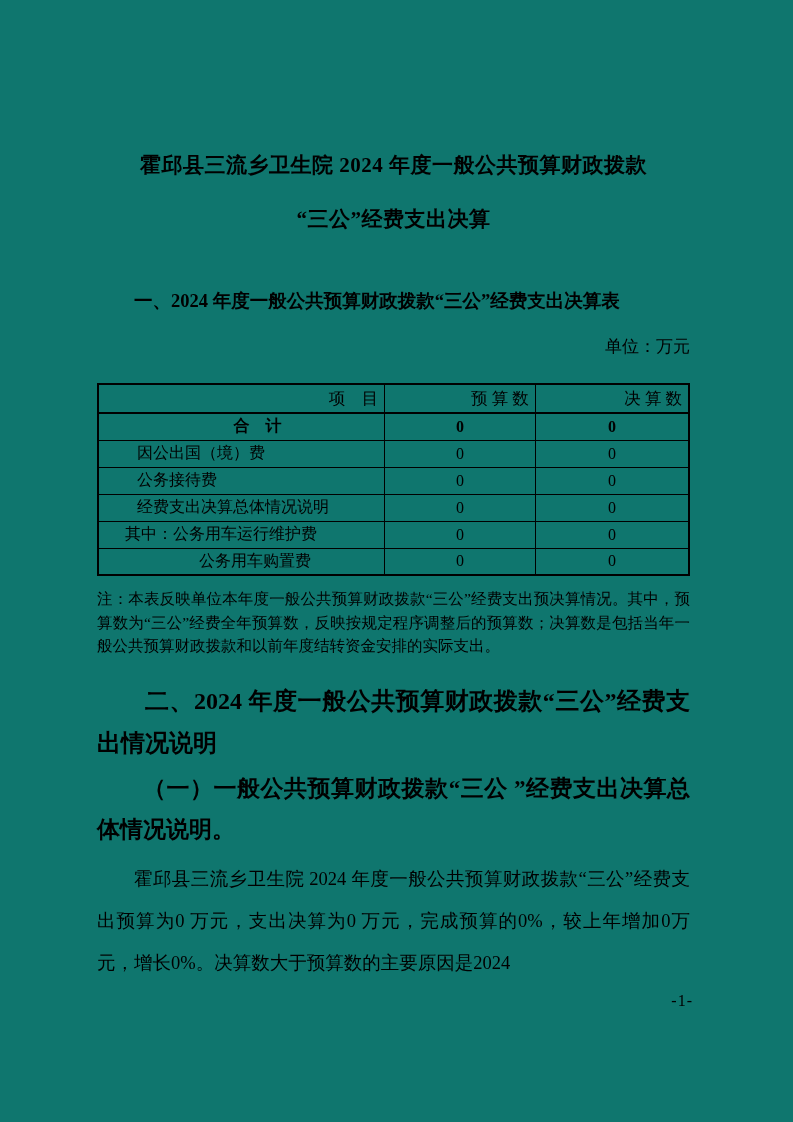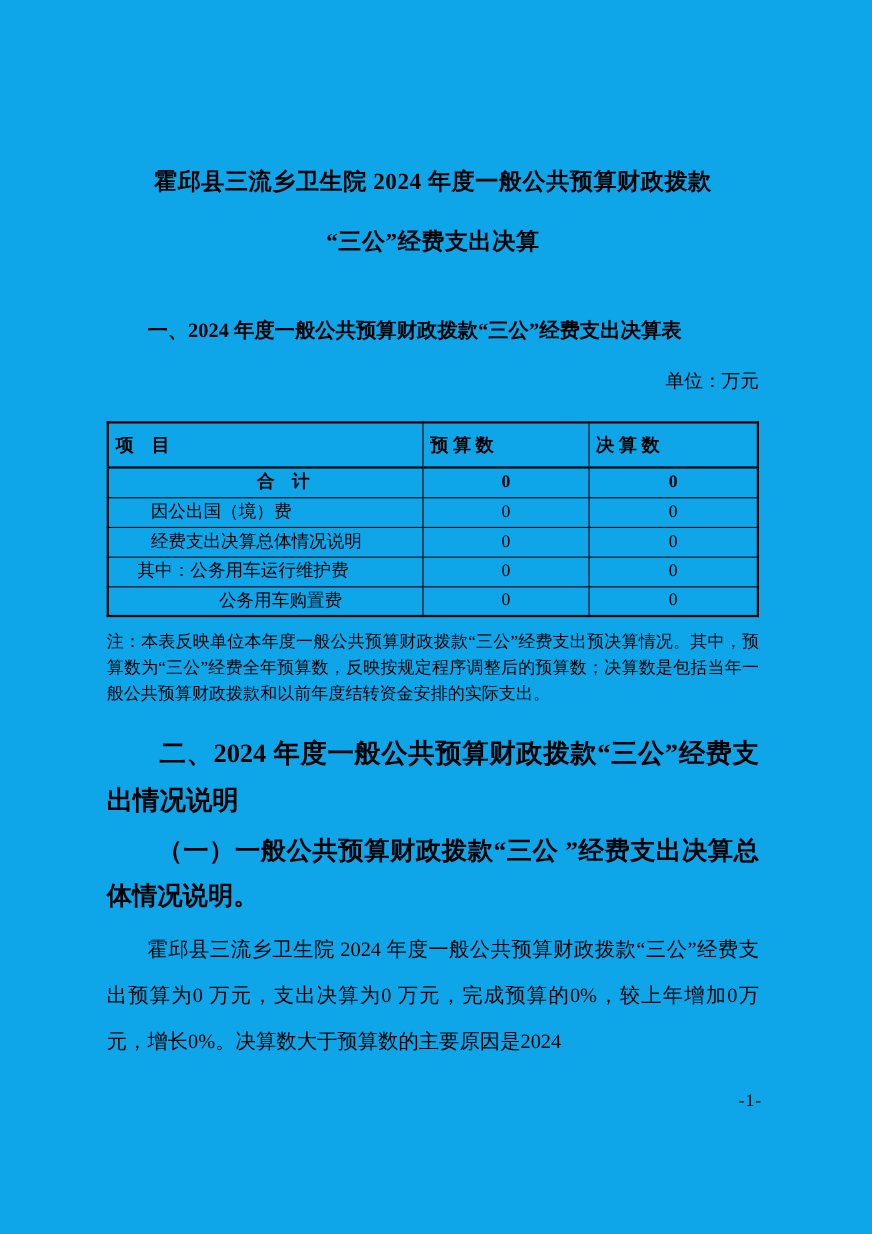--- a/index.html
+++ b/index.html
@@ -1,20 +1,20 @@
 <!DOCTYPE html>
 <html><head>
 <meta charset="utf-8">
 <style>
   * { box-sizing: border-box; margin: 0; padding: 0; }
   html, body { background: #ffffff; }
   .page {
     width: 793px;
     height: 1122px;
-    background: #0ea5e9;
+    background: #0f766e;
     position: relative;
     overflow: hidden;
     padding: 138px 103px 0 97px;
     font-family: "Liberation Serif", "DejaVu Serif", serif;
     color: #000000;
   }
   .doc-title {
     text-align: center;
     font-weight: 700;
     font-size: 21px;
@@ -46,25 +46,25 @@
   table.expense-table col.c-budget{ width: 25.5%; }
   table.expense-table col.c-final { width: 26%; }
   .expense-table th, .expense-table td {
     border: 1px solid #000;
     height: 27px;
     font-size: 16px;
     padding: 1px 6px;
     vertical-align: middle;
   }
   .expense-table th {
-    font-weight: 700;
-    text-align: left;
+    font-weight: 400;
+    text-align: right;
     font-size: 16.5px;
     border-bottom: 2px solid #000;
-    height: 41px;
+    height: 29px;
   }
   .expense-table td.num-cell { text-align: center; }
   .expense-table tr.total-row td { font-weight: 700; }
   .expense-table tr.total-row td.cell-item { text-align: center; }
   .expense-table td.cell-item { text-align: left; padding-left: 38px; }
   .expense-table tr.indent-1 td.cell-item { padding-left: 26px; }
   .expense-table tr.indent-2 td.cell-item { padding-left: 100px; }
   .table-note {
     font-size: 15.5px;
     line-height: 23.5px;
@@ -132,20 +132,25 @@
         <td class="cell-item">合　计</td>
         <td class="num-cell">0</td>
         <td class="num-cell">0</td>
       </tr>
       <tr>
         <td class="cell-item">因公出国（境）费</td>
         <td class="num-cell">0</td>
         <td class="num-cell">0</td>
       </tr>
       <tr>
+        <td class="cell-item">公务接待费</td>
+        <td class="num-cell">0</td>
+        <td class="num-cell">0</td>
+      </tr>
+      <tr>
         <td class="cell-item">经费支出决算总体情况说明</td>
         <td class="num-cell">0</td>
         <td class="num-cell">0</td>
       </tr>
       <tr class="indent-1">
         <td class="cell-item">其中：公务用车运行维护费</td>
         <td class="num-cell">0</td>
         <td class="num-cell">0</td>
       </tr>
       <tr class="indent-2">

